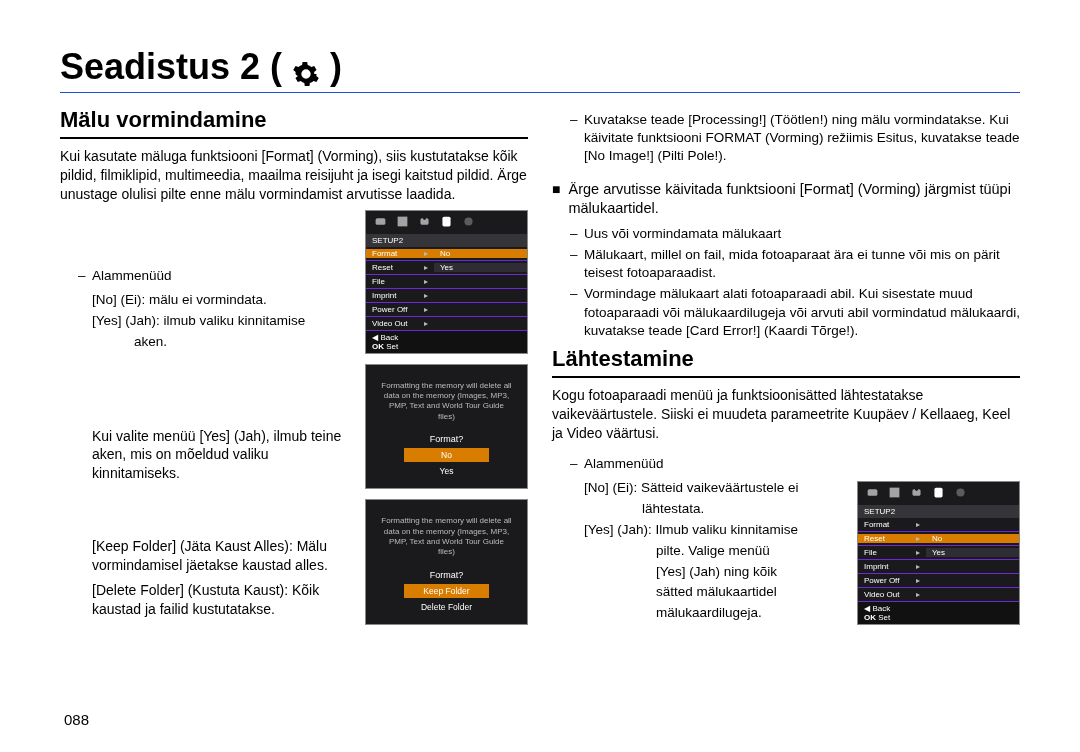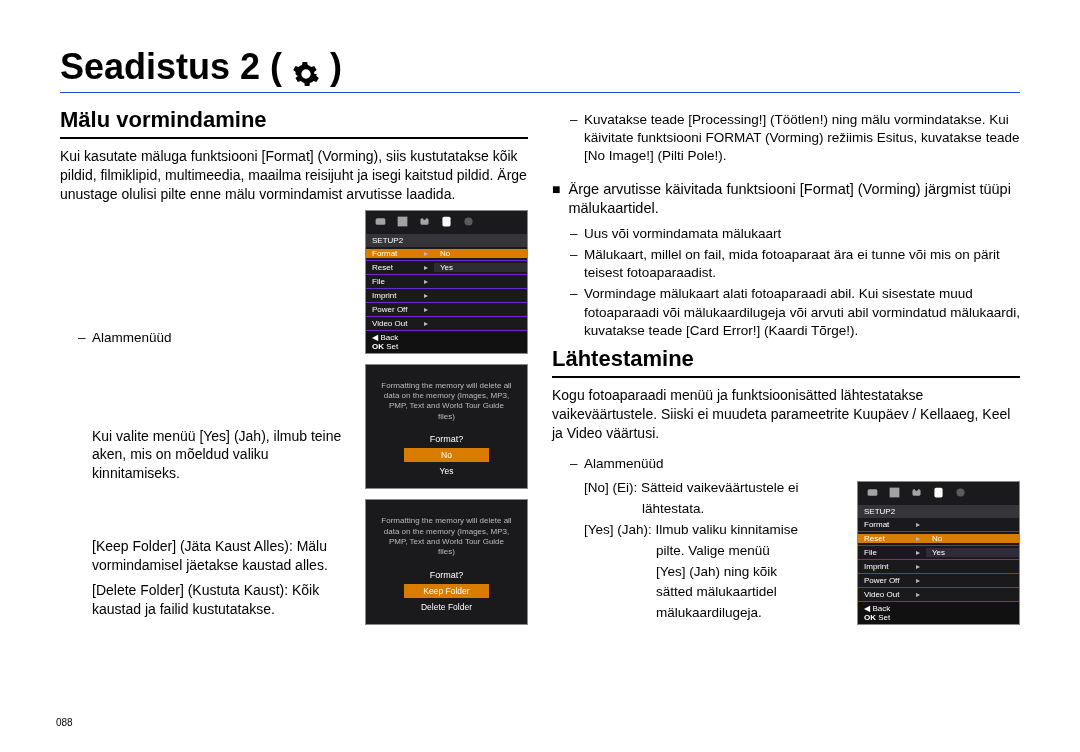--- a/index.html
+++ b/index.html
@@ -41,21 +41,21 @@
   .lcd .item .val.hl-yes { background:#2d2d33; }
   .lcd .foot { display:flex; justify-content:space-between; padding:2px 6px; font-size:8px; background:#111;flex-direction:column; }
   .lcd .foot span:first-child::before { content:"◀ "; }
 
   .lcd.confirm { padding:12px 10px 8px; }
   .lcd.confirm .msg { color:#bbb; font-size:8px; text-align:center; line-height:1.3; padding:4px 4px 8px; }
   .lcd.confirm .q { text-align:center; font-size:9px; margin:4px 0; }
   .lcd.confirm .opt { text-align:center; font-size:8.5px; padding:2px 0; margin:2px 28px; }
   .lcd.confirm .opt.sel { background:#d97d00; color:#fff; }
 
-  .pagenum { position:absolute; left:56px; bottom:24px; font-size:10px; }
+  .pagenum { position:absolute; left:64px; bottom:24px; font-size:15px; }
 </style>
 </head>
 <body>
 
 <h1>
   <span>Seadistus 2 (</span>
   <span class="gear">
     <svg viewBox="0 0 24 24" fill="#000">
         <path d="M12 8a4 4 0 1 0 0 8 4 4 0 0 0 0-8zm9 4c0 .6-.05 1.2-.15 1.8l2.1 1.6-2 3.5-2.5-1a8 8 0 0 1-3.1 1.8l-.4 2.6h-4l-.4-2.6a8 8 0 0 1-3.1-1.8l-2.5 1-2-3.5 2.1-1.6A8.3 8.3 0 0 1 3 12c0-.6.05-1.2.15-1.8L1.05 8.6l2-3.5 2.5 1a8 8 0 0 1 3.1-1.8L9.05 1.7h4l.4 2.6a8 8 0 0 1 3.1 1.8l2.5-1 2 3.5-2.1 1.6c.1.6.15 1.2.15 1.8z"></path>
       </svg>
@@ -67,20 +67,25 @@
 
   <div class="col">
     <h2>Mälu vormindamine</h2>
     <p>Kui kasutate mäluga funktsiooni [Format] (Vorming), siis kustutatakse kõik pildid, filmiklipid, multimeedia, maailma reisijuht ja isegi kaitstud pildid. Ärge unustage olulisi pilte enne mälu vormindamist arvutisse laadida.</p>
 
     <div class="row-with-screen">
       <div class="txtcol">
         <ul class="dash">
             <li>Alammenüüd</li>
           </ul>
+        <div class="indent">
+          <div>[No] (Ei): mälu ei vormindata.</div>
+          <div>[Yes] (Jah): ilmub valiku kinnitamise</div>
+          <div style="padding-left:42px">aken.</div>
+        </div>
       </div>
 
       <div class="lcd">
         <div class="topbar">
           <span><svg class="ticon" viewBox="0 0 16 16" fill="#fff">
                 <rect x="2" y="4" width="12" height="8" rx="2"></rect>
               </svg></span>
           <span><svg class="ticon" viewBox="0 0 16 16" fill="#fff">
                 <rect x="2" y="2" width="12" height="12"></rect>
               </svg></span>

